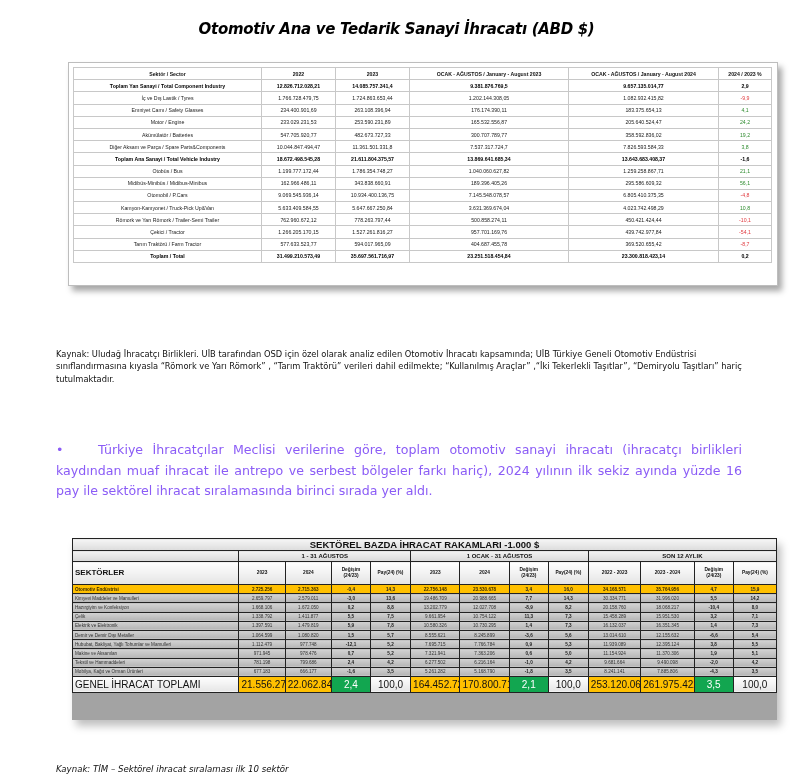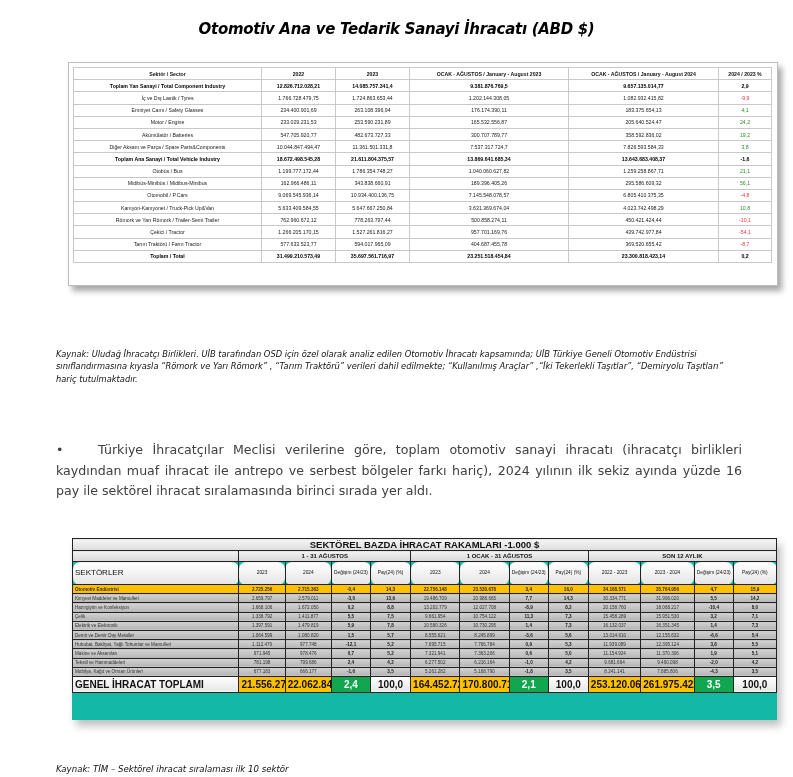--- a/index.html
+++ b/index.html
@@ -9,40 +9,40 @@
 
   
   .t1-wrap { position:absolute; left:68px; top:62px; width:708px; height:222px; background:#fff; box-shadow:4px 5px 6px rgba(0,0,0,0.35); border:1px solid #bdbdbd; padding:0; }
   table.t1 { position:absolute; left:4px; top:4px; width:698px; border-collapse:collapse; font-size:5.2px; table-layout:fixed; }
   table.t1 td, table.t1 th { border:1px solid #c8c8c8; text-align:center; height:11.2px; padding:0 2px; white-space:nowrap; overflow:hidden; font-weight:normal; color:#222; }
   table.t1 th { font-weight:bold; color:#111; }
   table.t1 tr.bold td { font-weight:bold; color:#000; }
   table.t1 td.pos { color:#2e8b2e; }
   table.t1 td.neg { color:#e0393e; }
 
-  .caption1 { position:absolute; left:56px; top:348px; width:690px; font-family:"DejaVu Sans", sans-serif; font-style:italic; font-size:8.3px; line-height:12.3px; color:#111; }
-
-  .para { position:absolute; left:56px; top:440px; width:686px; font-family:"DejaVu Sans", sans-serif; font-size:12.6px; line-height:20.5px; text-align:justify; color:#404040; }
+  .caption1 { position:absolute; left:56px; top:348px; width:690px; font-family:"DejaVu Sans", sans-serif; font-size:8.3px; line-height:12.3px; color:#111; }
+
+  .para { position:absolute; left:56px; top:440px; width:686px; font-family:"DejaVu Sans", sans-serif; font-size:12.6px; line-height:20.5px; text-align:justify; color:#8b5cf6; }
   .bullet { display:inline-block; width:42px; }
 
   
-  .t2-wrap { position:absolute; left:72px; top:538px; width:705px; height:182px; box-shadow:4px 6px 8px rgba(0,0,0,0.25); background:#14b8a6; }
+  .t2-wrap { position:absolute; left:72px; top:538px; width:705px; height:182px; box-shadow:4px 6px 8px rgba(0,0,0,0.25); background:#a3a3a3; }
   table.t2 { position:absolute; left:0; top:0; width:705px; border-collapse:collapse; table-layout:fixed; font-size:4.6px; }
   table.t2 td { border:1px solid #222; text-align:center; padding:0 2px; white-space:nowrap; overflow:hidden; color:#333; height:8.2px; }
   table.t2 .title-row td { font-size:9.5px; font-weight:bold; height:11px; background:linear-gradient(#f5f5f5,#dcdcdc); color:#111; }
   table.t2 .period-row td { font-size:6px; font-weight:bold; height:10px; background:linear-gradient(#f2f2f2,#d8d8d8); color:#111; }
-  table.t2 .head-row td { font-size:4.8px; font-weight:normal; height:22px; background:linear-gradient(#ffffff,#e4e4e4); color:#111; white-space:normal; line-height:6px;border-radius:7px; }
+  table.t2 .head-row td { font-size:4.8px; font-weight:bold; height:22px; background:linear-gradient(#ffffff,#e4e4e4); color:#111; white-space:normal; line-height:6px; }
   table.t2 .head-row td.sector-h { font-size:8px; text-align:left; }
   table.t2 td.sector { text-align:left; }
   table.t2 tr.data-row td { background:linear-gradient(#d3d3d3,#b5b5b5); }
   table.t2 tr.data-row td.num { text-align:center; }
   table.t2 tr.highlight td { background:#ffc000; color:#3a2a00; font-weight:bold; }
   table.t2 td.neg { color:#c0202a; }
   table.t2 tr.data-row td.bold { font-weight:bold; color:#222; }
-  table.t2 tr.total-row td { height:15px; font-size:10px; font-weight:bold; background:#ffffff; color:#111; }
+  table.t2 tr.total-row td { height:15px; font-size:10px; font-weight:normal; background:#ffffff; color:#111; }
   table.t2 tr.total-row td.sector { font-size:10px; background:linear-gradient(#ffffff,#e6e6e6); }
   table.t2 tr.total-row td.gold { background:#ffc000; color:#111; }
   table.t2 tr.total-row td.green { background:#12a650; color:#ffffff; }
   table.t2 tr.total-row td.plain { background:linear-gradient(#ffffff,#e6e6e6);margin-left:48px; }
 
   .caption2 { position:absolute; left:56px; top:764px; font-family:"DejaVu Sans", sans-serif; font-style:italic; font-size:8.6px; color:#111;text-align:center; }
 </style>
 </head>
 <body>
 

